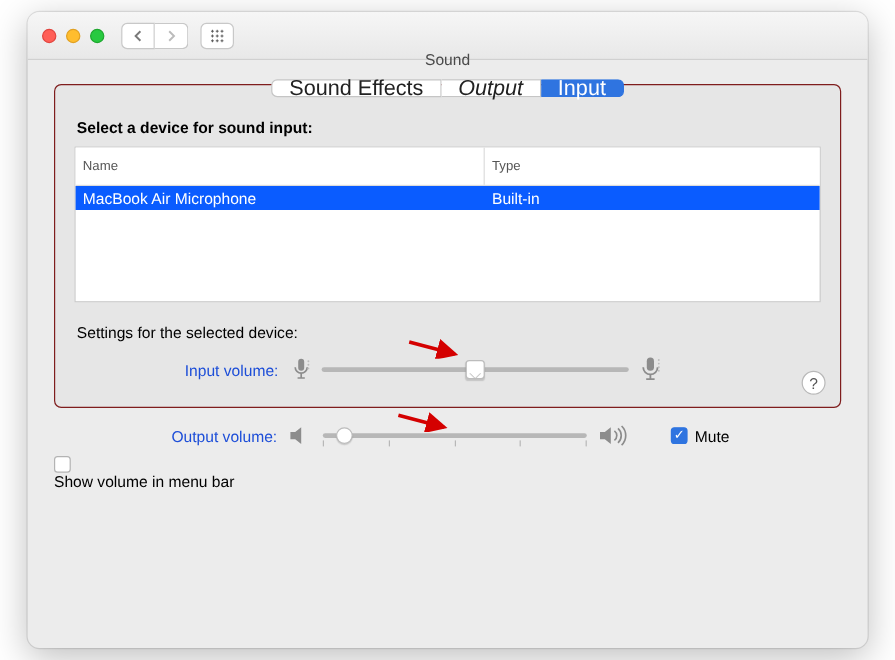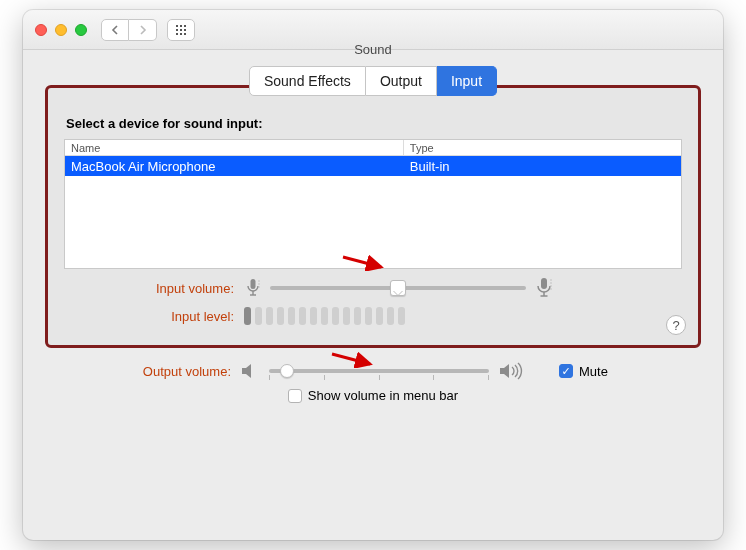--- a/index.html
+++ b/index.html
@@ -66,57 +66,57 @@
   }
   .search input::placeholder { color:#999; }
   .body {
     flex:1; padding: 16px 22px 12px; position:relative;
   }
   .tabs {
     display:flex; justify-content:center; margin-bottom:0;
     position:relative; z-index:2;
   }
   .tab {
-    height:30px; padding:0 14px; display:flex; align-items:center;
-    background:#fff; border:1px solid #c5c5c5; font-size:14px;
+    height:15px; padding:0 14px; display:flex; align-items:center;
+    background:#fff; border:1px solid #c5c5c5; font-size:18px;
     color:#222;
   }
   .tab.first { border-radius:5px 0 0 5px; }
-  .tab.mid { border-left:none; }
+  .tab.mid { border-left:none;font-style:italic; }
   .tab.last { border-radius:0 5px 5px 0; border-left:none; }
   .tab.active { background:#2f74e0; color:#fff; border-color:#2f74e0; }
   .panel {
     margin-top:-11px;
-    border:3px solid #7f1d1d; border-radius:6px;
+    border:1px solid #7f1d1d; border-radius:6px;
     background:#e6e6e6; padding:26px 16px 12px;
     position:relative;
   }
   .panel-title { font-weight:600; font-size:13px; margin: 2px 0 8px 2px; }
   .list {
     border:1px solid #c9c9c9; background:#fff; height:130px;
     display:flex; flex-direction:column;
   }
   .list-head {
     display:flex; background:#fff; border-bottom:1px solid #dcdcdc;
-    font-size:11px; color:#555; height:16px; align-items:center;
+    font-size:11px; color:#555; height:32px; align-items:center;
   }
   .col-name { flex:0 0 55%; padding-left:6px; border-right:1px solid #dcdcdc; height:100%; display:flex; align-items:center; }
   .col-type { flex:1; padding-left:6px; height:100%; display:flex; align-items:center; }
   .list-row {
     display:flex; height:20px; align-items:center;
     background:#0a5cff; color:#fff; font-size:13px;justify-content:flex-end;
   }
   .list-row .col-name, .list-row .col-type { border:none; }
   .settings-label { font-size:13px; margin:18px 0 12px 2px; }
   .row {
     display:flex; align-items:center; margin:8px 0;
   }
   .row-label {
     width:180px; text-align:right; padding-right:10px;
-    font-size:13px; color:#c2410c;
+    font-size:13px; color:#1d4ed8;
   }
   .slider-wrap { display:flex; align-items:center; gap:8px; flex:0 0 310px; }
   .slider {
     flex:1; height:4px; background:#b7b7b7; border-radius:2px; position:relative;
   }
   .thumb {
     position:absolute; top:50%; transform:translate(-50%,-50%);
     width:16px; height:16px; background:#fff; border:1px solid #bcbcbc;
     border-radius:3px; box-shadow:0 1px 1px rgba(0,0,0,0.15);
   }
@@ -150,21 +150,21 @@
   }
   .arrow svg { width:100%; height:100%; }
   .checkbox {
     width:14px; height:14px; border:1px solid #b3b3b3; border-radius:3px;
     background:#fff; display:inline-flex; align-items:center; justify-content:center;
     margin-right:6px;
   }
   .checkbox.checked { background:#2f74e0; border-color:#2f74e0; }
   .checkbox.checked::after { content:"✓"; color:#fff; font-size:11px; line-height:1; }
   .mute-wrap { display:flex; align-items:center; margin-left:12px;padding-left:24px; }
-  .menubar-row { display:flex; justify-content:center; align-items:center; margin-top:0; }
+  .menubar-row { display:flex; justify-content:center; margin-top:0;flex-direction:column; }
   .spk { color:#7f7f7f; display:flex; align-items:center; }
 </style>
 </head>
 <body>
 
 <div class="window">
 
   <div class="titlebar">
     <div class="traffic">
       <div class="tl red"></div>
@@ -204,20 +204,21 @@
         <div class="list-head">
           <div class="col-name">Name</div>
           <div class="col-type">Type</div>
         </div>
         <div class="list-row">
           <div class="col-name">MacBook Air Microphone</div>
           <div class="col-type">Built-in</div>
         </div>
       </div>
 
+      <div class="settings-label">Settings for the selected device:</div>
 
       <div style="position:relative;">
         <div class="arrow" style="left:275px; top:-16px;">
           <svg viewBox="0 0 50 18">
               <defs>
                 <marker id="ah1" markerWidth="6" markerHeight="6" refX="5" refY="3" orient="auto">
                   <path d="M0,0 L6,3 L0,6 Z" fill="#d40000"></path>
                 </marker>
               </defs>
               <line x1="4" y1="4" x2="42" y2="14" stroke="#d40000" stroke-width="3" marker-end="url(#ah1)"></line>
@@ -250,40 +251,20 @@
                 <line x1="6.5" y1="19" x2="13.5" y2="19" stroke="#8c8c8c" stroke-width="1.5"></line>
                 <circle cx="17" cy="3" r="0.8" fill="#bdbdbd"></circle>
                 <circle cx="17" cy="6" r="0.8" fill="#bdbdbd"></circle>
                 <circle cx="17" cy="9" r="0.8" fill="#bdbdbd"></circle>
                 <circle cx="17" cy="12" r="0.8" fill="#bdbdbd"></circle>
               </svg>
           </span>
         </div>
       </div>
 
-      <div class="row">
-        <div class="row-label">Input level:</div>
-        <div class="level-bars" id="level-bars">
-            <span class="on"></span>
-            <span></span>
-            <span></span>
-            <span></span>
-            <span></span>
-            <span></span>
-            <span></span>
-            <span></span>
-            <span></span>
-            <span></span>
-            <span></span>
-            <span></span>
-            <span></span>
-            <span></span>
-            <span></span>
-          </div>
-      </div>
 
       <div class="help">?</div>
     </div>
 
     <div class="bottom-rows" style="position:relative;">
       <div class="arrow" style="left:283px; top:-12px;">
         <svg viewBox="0 0 50 18">
             <defs>
               <marker id="ah2" markerWidth="6" markerHeight="6" refX="5" refY="3" orient="auto">
                 <path d="M0,0 L6,3 L0,6 Z" fill="#d40000"></path>

